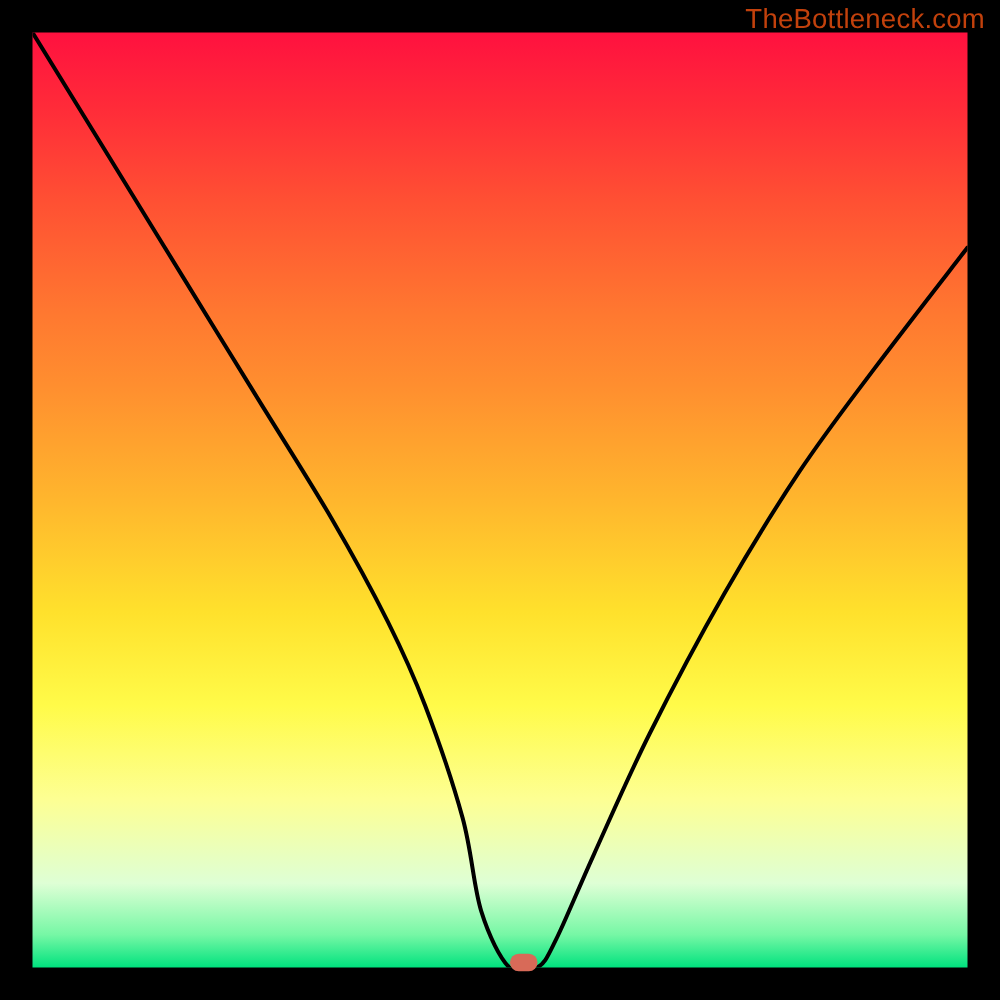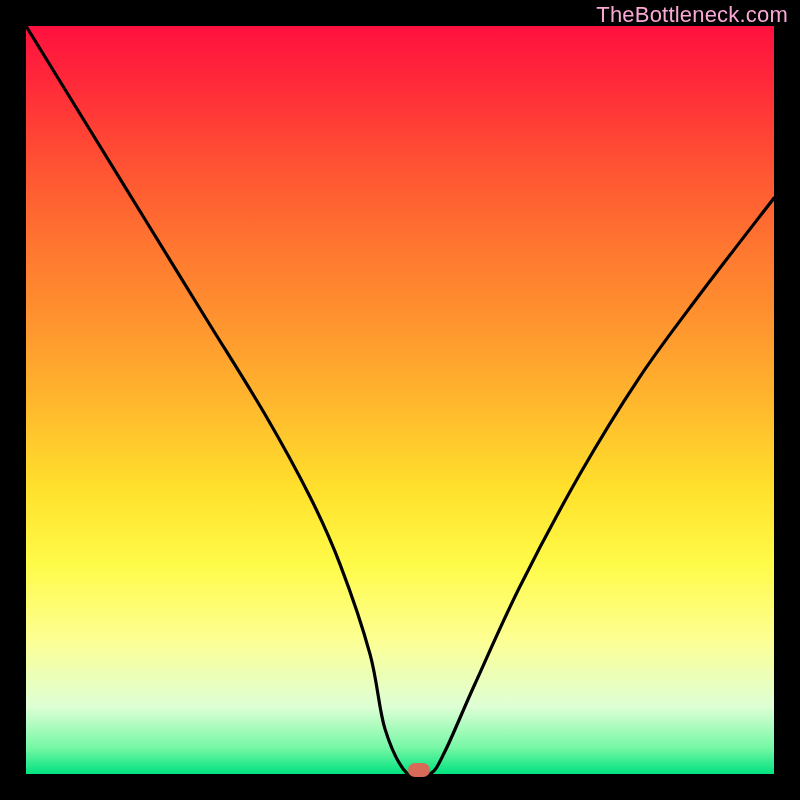--- a/index.html
+++ b/index.html
@@ -14,21 +14,21 @@
   .frame {
     position: relative;
     width: 800px;
     height: 800px;
     background: #000;
   }
   .watermark {
     position: absolute;
     top: 2px;
     right: 12px;
-    color: #f9a8d4;
+    color: #c2410c;
     font-size: 22px;
     font-weight: 500;
     letter-spacing: 0.2px;
     z-index: 20;
   }
   .plot {
     position: absolute;
     left: 26px;
     top: 26px;
     width: 748px;

